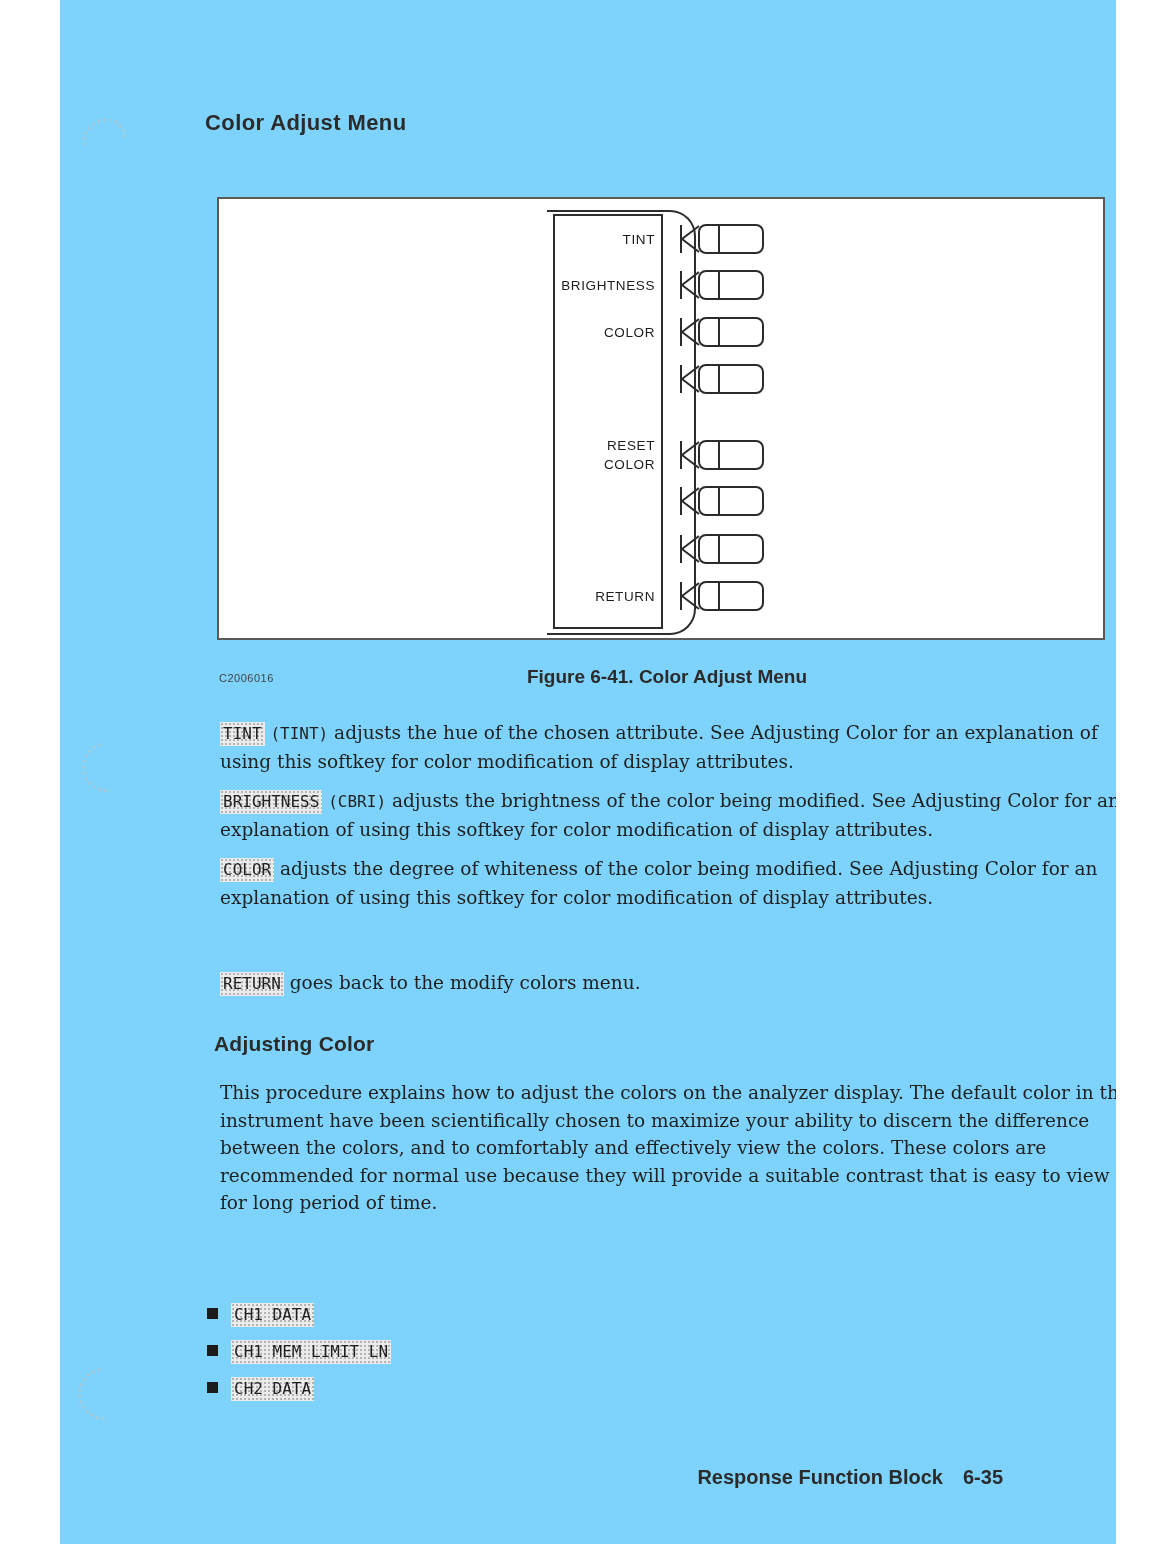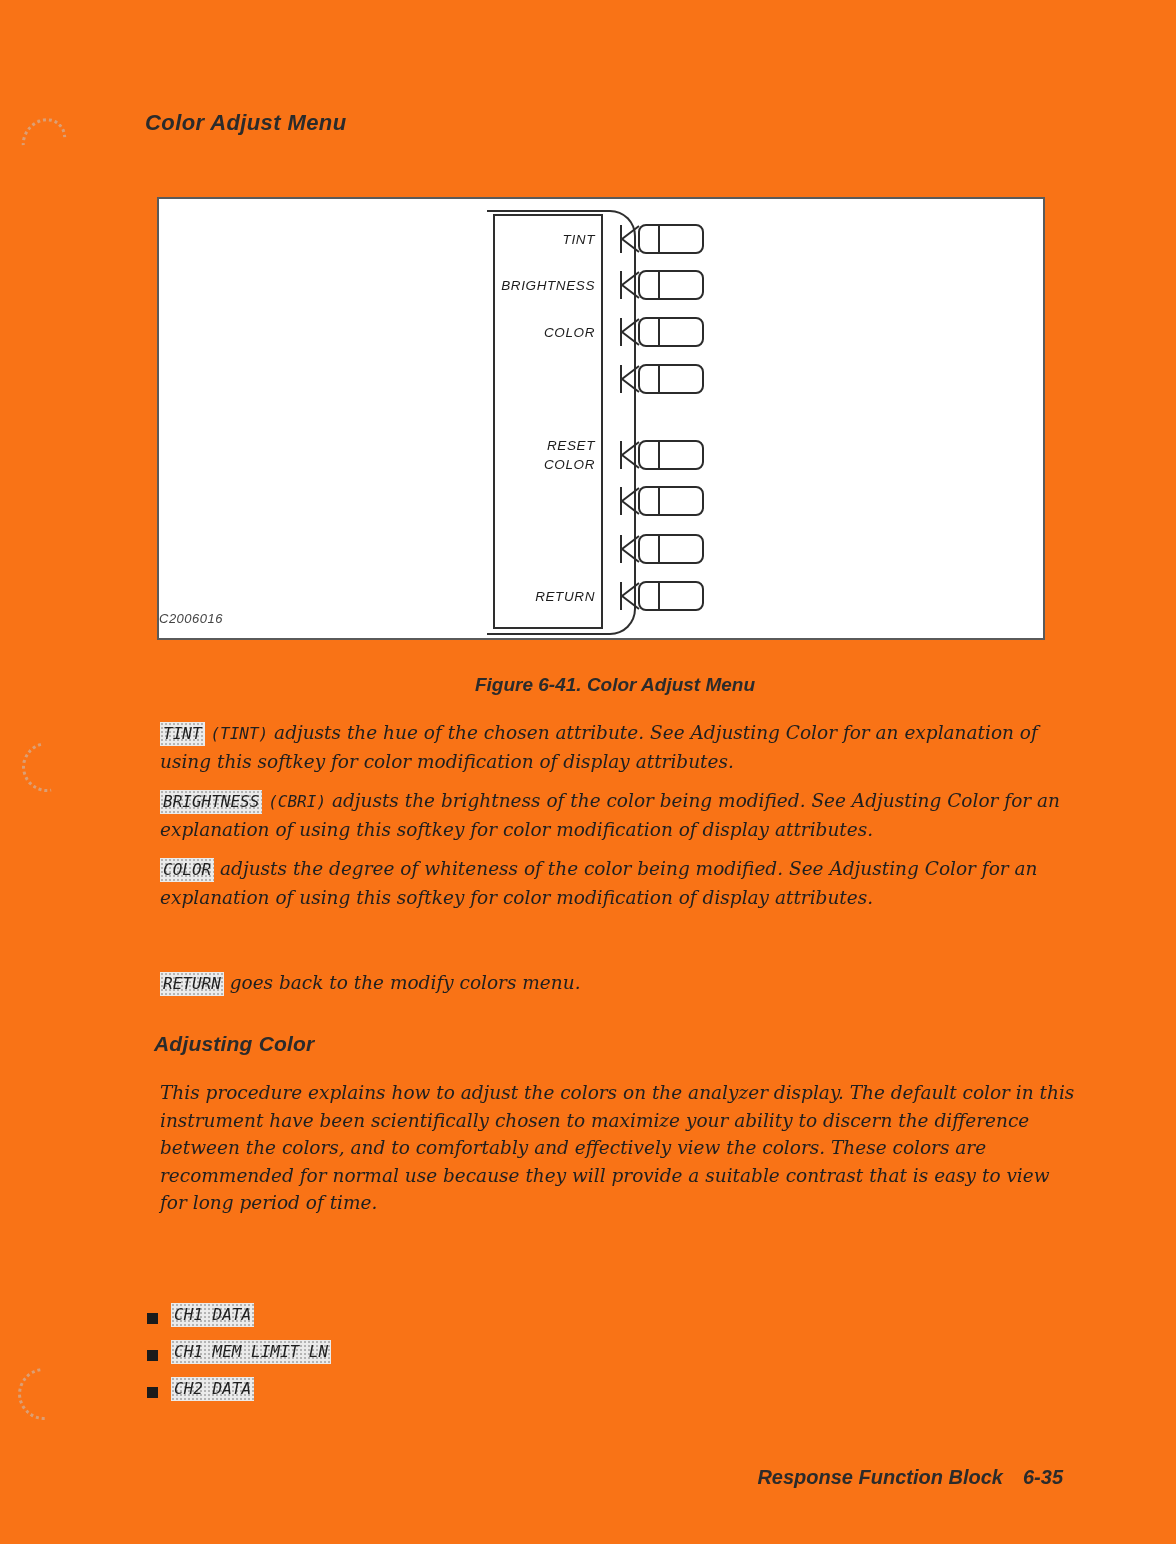--- a/index.html
+++ b/index.html
@@ -1,20 +1,19 @@
 <!DOCTYPE html>
 <html><head>
 <meta charset="utf-8">
 <style>
   html,body{margin:0;padding:0;background:#ffffff;}
   .page{
-    position:relative;width:1176px;height:1544px;margin:0 auto;
-    background:#f97316;color:#222;overflow:hidden;
+    position:relative;width:1056px;height:1544px;margin:0 auto;
+    background:#7dd3fc;color:#222;overflow:hidden;
     font-family:"DejaVu Serif",serif;
-    font-style:italic;
   }
   
   .page-title{
     position:absolute;left:145px;top:110px;margin:0;
     font-family:"Liberation Sans",sans-serif;font-weight:bold;
     font-size:22px;color:#2b2b2b;letter-spacing:0.4px;
   }
   .section-heading{
     position:absolute;left:146px;top:1024px;margin:8px;
     font-family:"Liberation Sans",sans-serif;font-weight:bold;
@@ -36,43 +35,43 @@
   }
   .softkey-row{position:absolute;left:0;width:100%;height:34px;}
   .sk-label{
     position:absolute;left:336px;width:100px;top:50%;transform:translateY(-50%);
     text-align:right;font-family:"Liberation Sans",sans-serif;
     font-size:13.5px;color:#1c1c1c;letter-spacing:0.6px;line-height:19px;
   }
   .sk-label span{display:block;}
   .sk-symbol{position:absolute;left:458px;top:0;}
   .artifact-code{
-    position:absolute;left:159px;top:611px;
-    font-family:"Liberation Sans",sans-serif;font-size:13px;color:#444;letter-spacing:0.5px;
+    position:absolute;left:159px;top:672px;
+    font-family:"Liberation Sans",sans-serif;font-size:11px;color:#444;letter-spacing:0.5px;
   }
   .figure-caption{
-    position:absolute;left:157px;top:658px;width:884px;margin:16px;text-align:center;
+    position:absolute;left:157px;top:658px;width:884px;margin:8px;text-align:center;
     font-family:"Liberation Sans",sans-serif;font-weight:bold;font-size:19px;color:#2b2b2b;
   }
   
   .body-p{
     position:absolute;left:147px;width:915px;margin:13px;
     font-size:18.5px;line-height:27.5px;color:#1f1f1f;
   }
   .seg-plain{font-family:"DejaVu Serif",serif;}
   .seg-mono{font-family:"DejaVu Sans Mono",monospace;font-size:16px;}
   .seg-softkey{
     font-family:"DejaVu Sans Mono",monospace;font-size:16px;
     background-color:#ebebeb;
     background-image:radial-gradient(circle,#b3b3b3 0.7px,rgba(0,0,0,0) 0.95px);
     background-size:4px 4px;
     padding:2px 3px 3px 3px;
   }
   .bullet-item{
-    position:absolute;left:147px;display:flex;align-items:flex-end;gap:13px;
+    position:absolute;left:147px;display:flex;align-items:flex-start;gap:13px;
     font-size:18.5px;color:#1f1f1f;
   }
   .bullet-square{
     display:inline-block;width:11px;height:11px;background:#1b1b1b;margin-top:5px;flex:0 0 auto;
   }
   .page-footer{
     position:absolute;right:113px;top:1466px;display:flex;gap:20px;
     font-family:"Liberation Sans",sans-serif;font-weight:bold;font-size:20px;color:#2b2b2b;margin-left:24px;
   }
   

